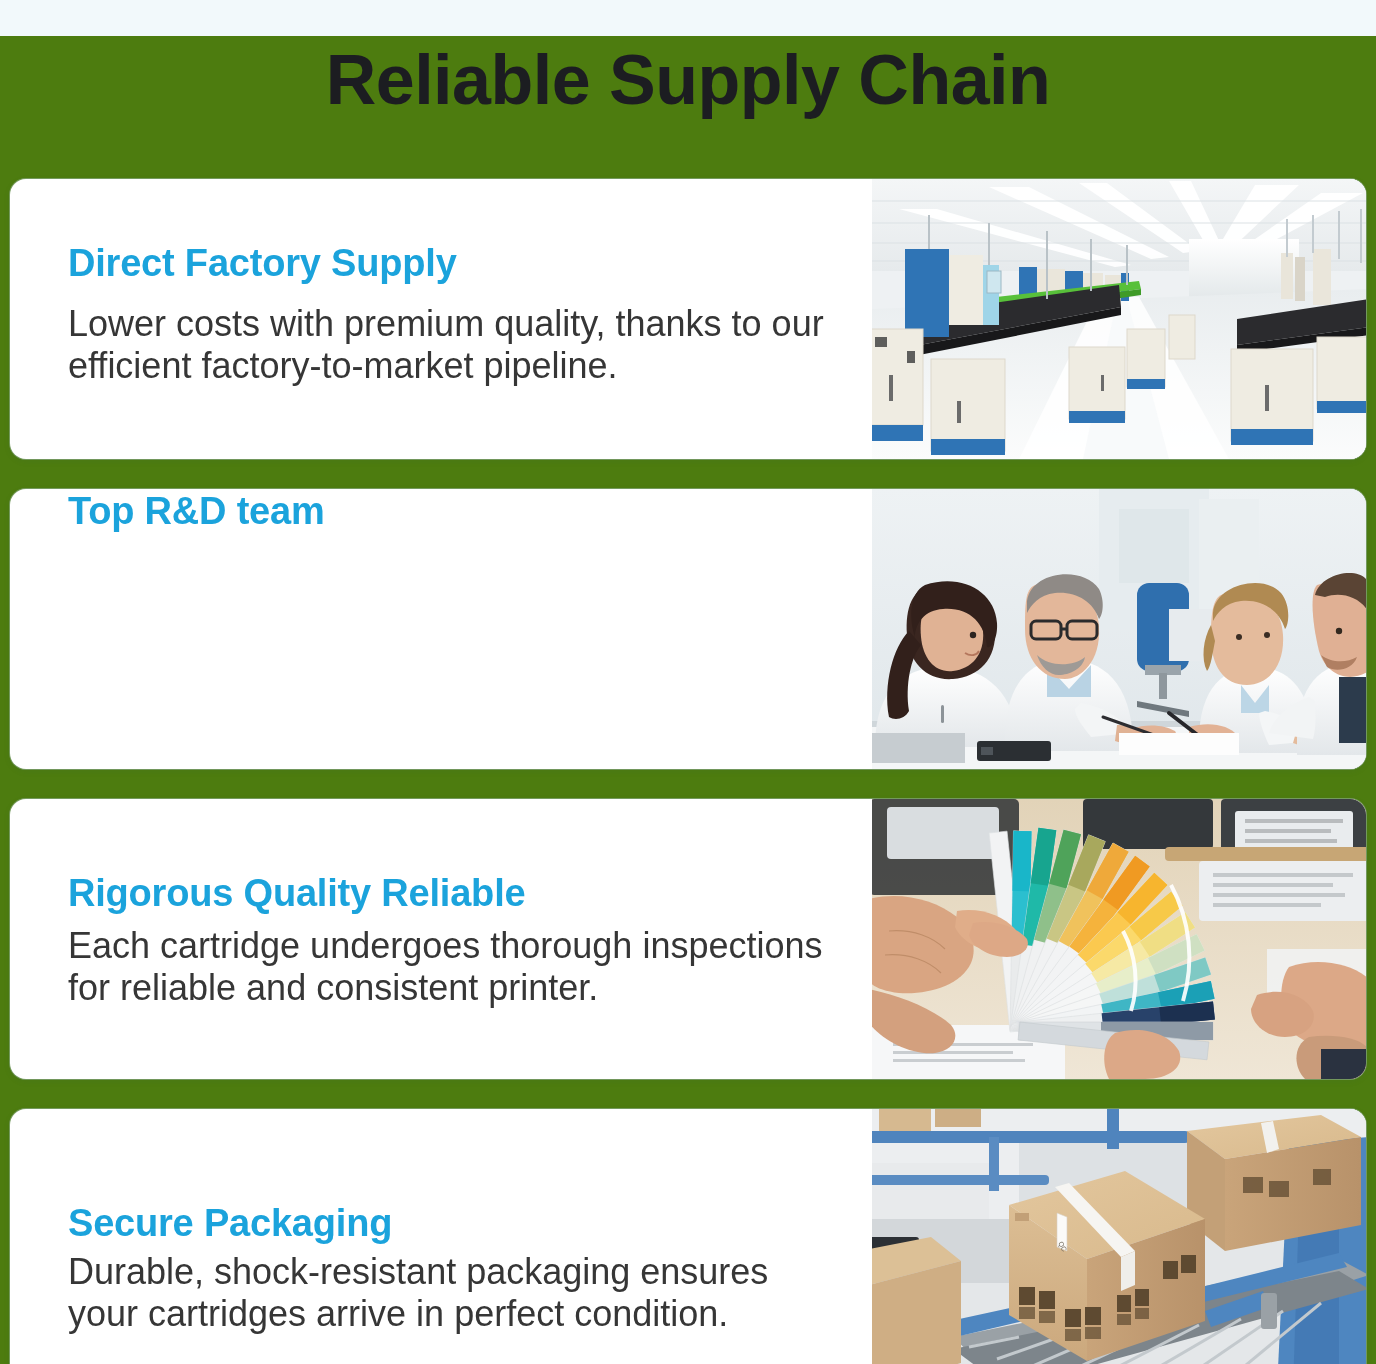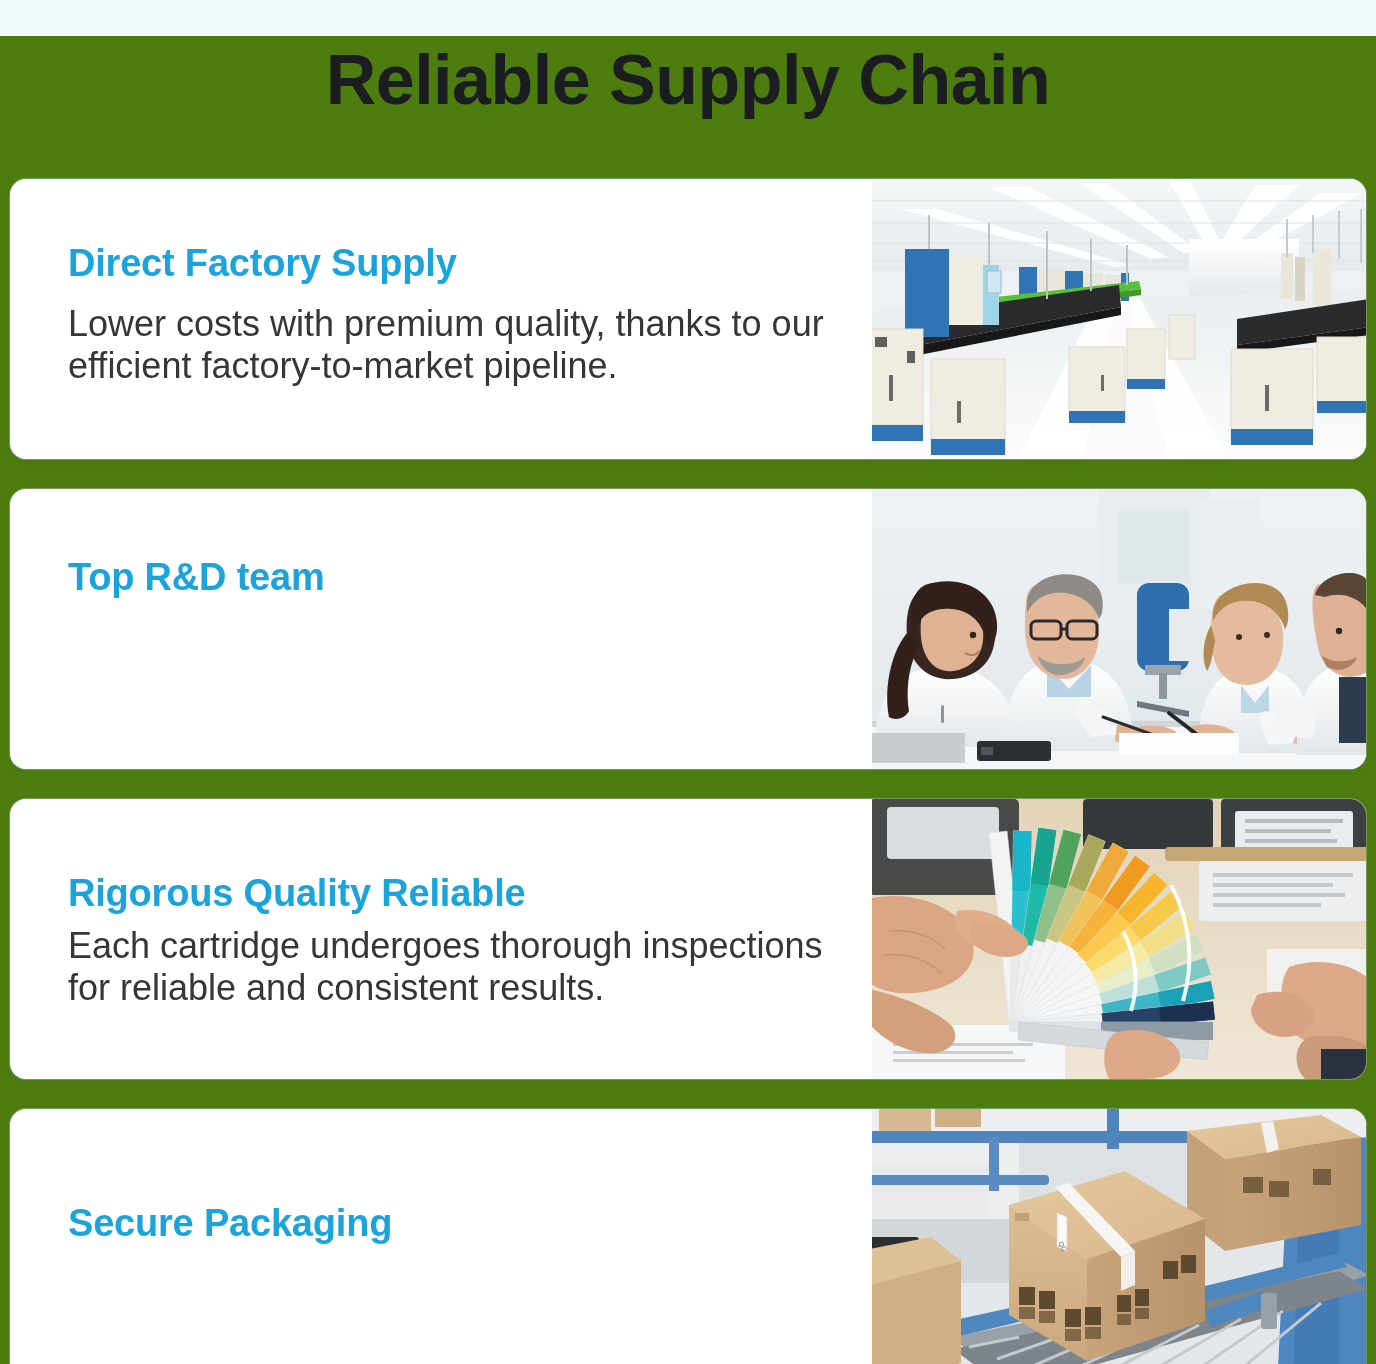--- a/index.html
+++ b/index.html
@@ -80,21 +80,21 @@
     margin: 0;
     font-size: 36px;
     line-height: 42px;
     font-weight: 400;
     color: #363636;
     max-width: 760px;
   }
 
   
   .card.c1 .card-body { justify-content: flex-start; padding-top: 62px; }
-  .card.c2 .card-body { justify-content: flex-start; padding-top: 66px; }
+  .card.c2 .card-body { justify-content: flex-start; }
   .card.c3 .card-body { justify-content: flex-start; padding-top: 72px; }
   .card.c4 .card-body { justify-content: flex-start; padding-top: 92px; }
   .card.c1 .card-heading { margin-bottom: 18px; }
   .card.c2 .card-heading { margin-bottom: 16px; }
   .card.c3 .card-heading { margin-bottom: 10px; }
   .card.c4 .card-heading { margin-bottom: 6px; }
 
   .card-media {
     flex: 1 1 auto;
     position: relative;
@@ -320,21 +320,21 @@
           <rect x="0" y="244" width="96" height="30" fill="#c6ccd0"></rect>
           <rect x="108" y="252" width="74" height="20" rx="3" fill="#2b2f33"></rect>
           <rect x="112" y="258" width="12" height="8" fill="#4e545a"></rect>
         </svg>
       </div>
     </div>
 
     <div class="card c3">
       <div class="card-body">
         <h2 class="card-heading">Rigorous Quality Reliable</h2>
-        <p class="card-text">Each cartridge undergoes thorough inspections for reliable and consistent results.</p>
+        <p class="card-text">Each cartridge undergoes thorough inspections for reliable and consistent printer.</p>
       </div>
       <div class="card-media">
         <svg viewBox="0 0 500 280" preserveAspectRatio="xMidYMid slice" aria-hidden="true">
           <defs>
             <linearGradient id="deskG" x1="0" y1="0" x2="0" y2="1">
               <stop offset="0%" stop-color="#e2d3b8"></stop>
                 <stop offset="100%" stop-color="#efe6d6"></stop>
             </linearGradient>
           </defs>
           <rect width="500" height="280" fill="url(#deskG)"></rect>
@@ -468,20 +468,21 @@
           </g>
 
           <path d="M246 234 C272 226 300 234 310 252 C316 268 300 280 276 280 L240 280 C232 264 234 242 246 234 Z" fill="#dca887"></path>
         </svg>
       </div>
     </div>
 
     <div class="card c4">
       <div class="card-body">
         <h2 class="card-heading">Secure Packaging</h2>
+        <p class="card-text">Durable, shock-resistant packaging ensures your cartridges arrive in perfect condition.</p>
       </div>
       <div class="card-media">
         <svg viewBox="0 0 500 280" preserveAspectRatio="xMidYMid slice" aria-hidden="true">
           <defs>
             <linearGradient id="boxTop" x1="0" y1="0" x2="1" y2="1">
               <stop offset="0%" stop-color="#e3c79e"></stop>
                 <stop offset="100%" stop-color="#d8b98c"></stop>
             </linearGradient>
             <linearGradient id="boxFront" x1="0" y1="0" x2="0" y2="1">
               <stop offset="0%" stop-color="#dcbe94"></stop>

